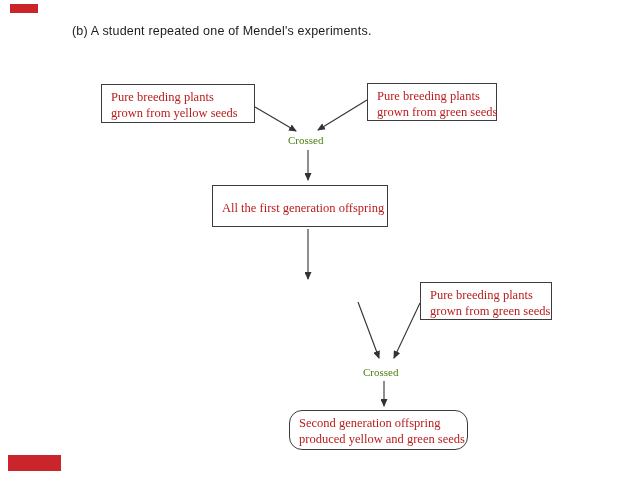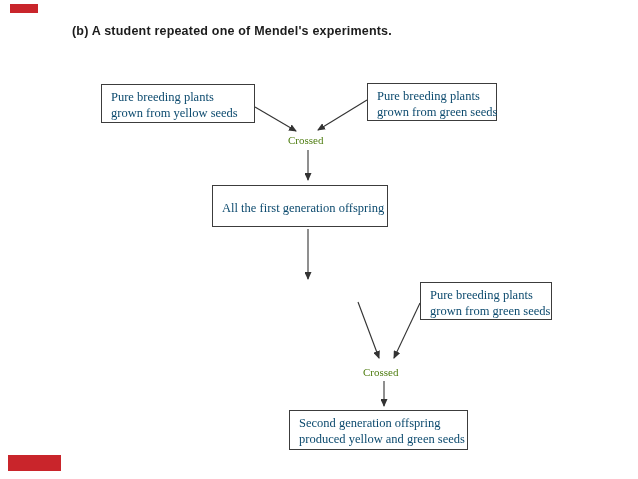--- a/index.html
+++ b/index.html
@@ -12,48 +12,48 @@
     width: 638px;
     height: 479px;
     background: #ffffff;
     overflow: hidden;
     font-family: "Liberation Sans", sans-serif;
   }
   .heading {
     position: absolute;
     font-family: "Liberation Sans", sans-serif;
     font-size: 12.5px;
-    font-weight: 700;
+    font-weight: 400;
     color: #1c1c1c;
     letter-spacing: 0.2px;
     white-space: nowrap;
   }
   #heading-line1 { left: 72px; top: 24px; }
   #heading-line2 { left: 103px; top: 52px; }
 
   .fc-box {
     position: absolute;
     box-sizing: border-box;
     border: 1px solid #3c3c3c;
     background: #ffffff;
     padding: 4px 8px 3px 9px;
     font-family: "Liberation Serif", serif;
     font-size: 12.5px;
     line-height: 16px;
-    color: #0c4a6e;
+    color: #b91c1c;
     white-space: nowrap;
   }
   .fc-box .line { display: block; }
 
   #box-yellow-parents   { left: 101px; top: 84px;  width: 154px; height: 39px; }
   #box-green-parents-1  { left: 367px; top: 83px;  width: 130px; height: 38px; }
   #box-f1               { left: 212px; top: 185px; width: 176px; height: 42px; padding-top: 14px; }
   #box-offspring-plants { left: 260px; top: 282px; width: 97px;  height: 41px; padding-top: 5px; }
   #box-green-parents-2  { left: 420px; top: 282px; width: 132px; height: 38px; }
-  #box-f2               { left: 289px; top: 410px; width: 179px; height: 40px; }
+  #box-f2               { left: 289px; top: 410px; width: 179px; height: 40px; border-radius: 13px; }
 
   .cross-label {
     position: absolute;
     font-family: "Liberation Serif", serif;
     font-size: 11px;
     color: #4d7c0f;
     white-space: nowrap;
   }
   #cross-label-1 { left: 288px; top: 134px; }
   #cross-label-2 { left: 363px; top: 366px; }

